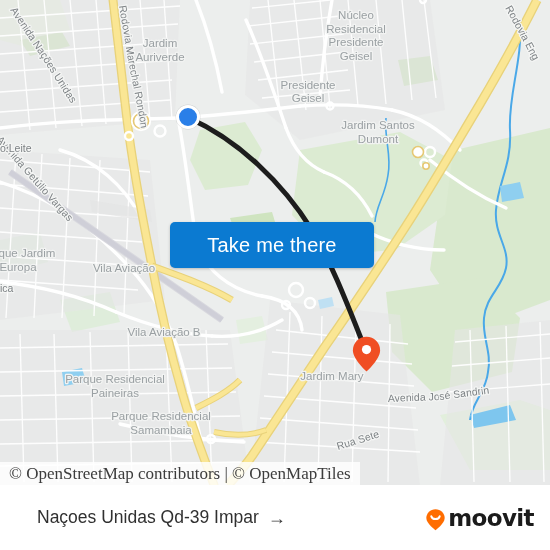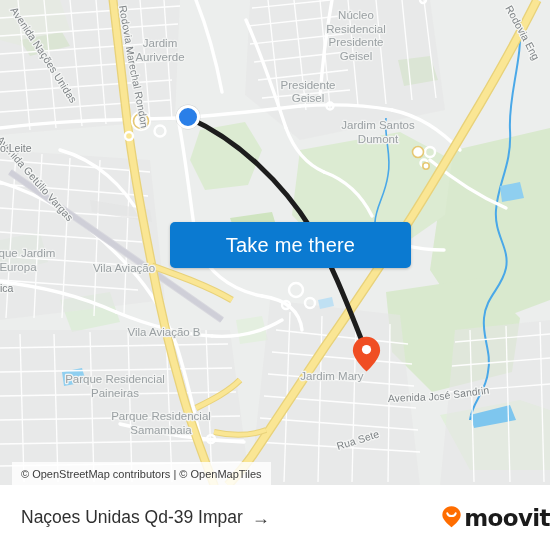--- a/index.html
+++ b/index.html
@@ -52,71 +52,71 @@
   #dest-pin{
     position:absolute;
     left:352px;top:336px;
     width:29px;height:36px;
   }
 
   
   #take-me-there{
     position:absolute;
     left:170px;top:222px;
-    width:241px;height:46px;
+    width:204px;height:46px;
     background:#0b7ad1;
     border-radius:5px;
     border:none;
     color:#ffffff;
     font-family:"Liberation Sans","DejaVu Sans",sans-serif;
     font-size:20px;
     letter-spacing:.2px;
     cursor:pointer;
     box-shadow:0 1px 3px rgba(0,0,0,.22);
     display:flex;align-items:center;justify-content:center;text-align:right;
   }
 
   
   #attribution{
     position:absolute;
-    left:12px;top:462px;
+    left:0;top:462px;
     height:23px;
     padding:0 9px 0 9px;
     background:rgba(255,255,255,.82);
     display:flex;align-items:center;
-    font-size:11px;
+    font-size:17px;
     color:#3c3c3c;
-    font-family:Liberation Sans, sans-serif;
+    font-family:Liberation Serif, serif;
     white-space:nowrap;
   }
 
   
   #footer{
     position:absolute;left:0;top:485px;
     width:550px;height:65px;
     background:#ffffff;
     display:flex;align-items:center;
   }
   #route-summary{
     display:flex;align-items:center;
-    margin-left:21px;
+    margin-left:37px;
     font-size:17.5px;
     color:#303030;
     white-space:nowrap;
   }
   #route-arrow{
     margin:0 9px;
     font-size:18px;
     color:#3a3a3a;
     line-height:1;
   }
   #moovit-logo{
-    position:absolute;right:0;top:50%;
+    position:absolute;right:16px;top:50%;
     transform:translateY(-50%);
-    display:flex;align-items:flex-start;
+    display:flex;align-items:flex-end;
   }
   #moovit-wordmark{
     font-family:"DejaVu Sans","Liberation Sans",sans-serif;
     font-size:23px;
     font-weight:bold;
     color:#1b1b1b;
     letter-spacing:-0.6px;
     margin-left:1px;
   }
 </style>

